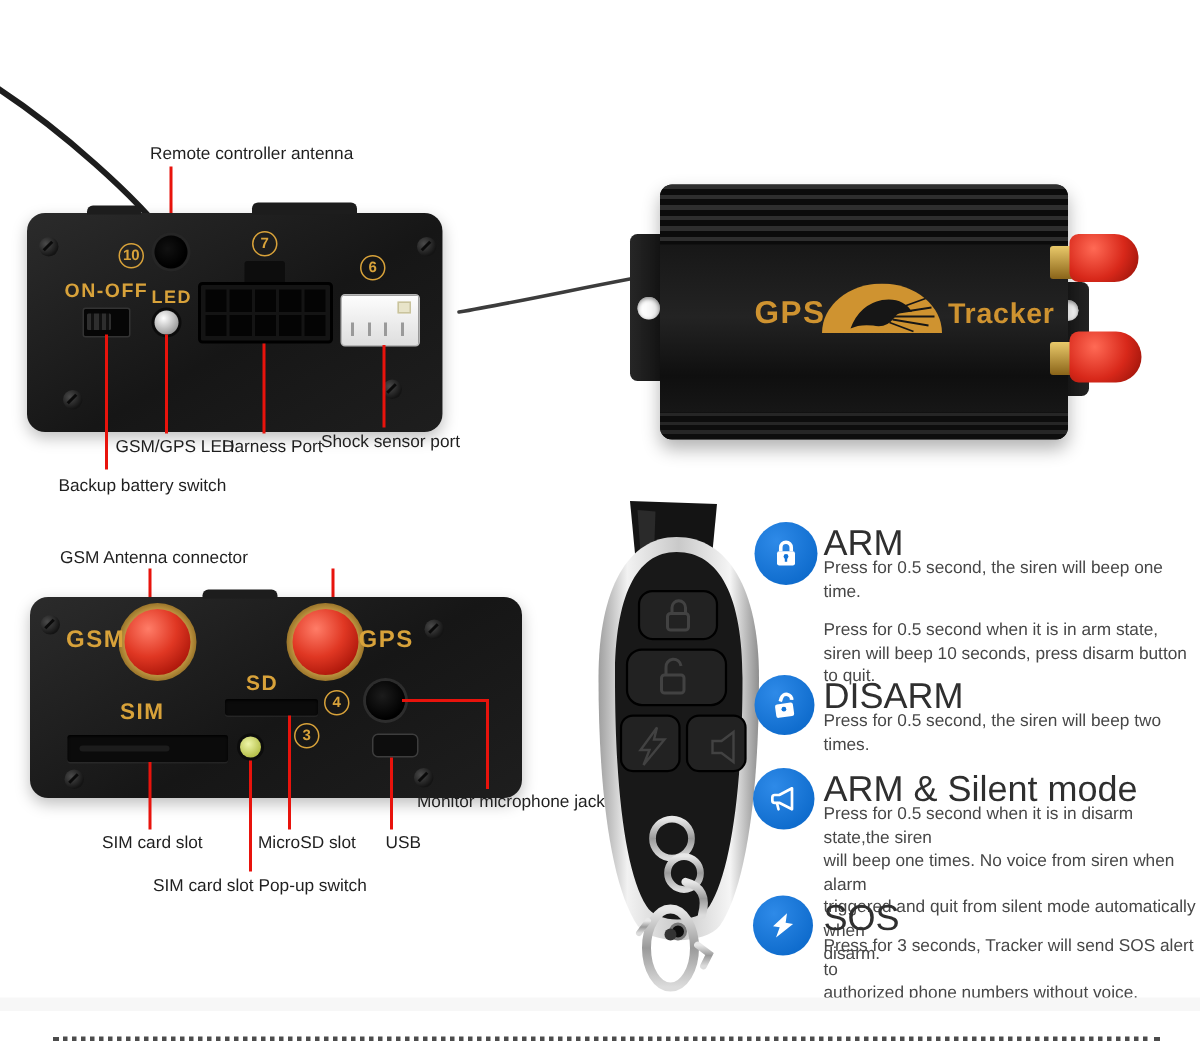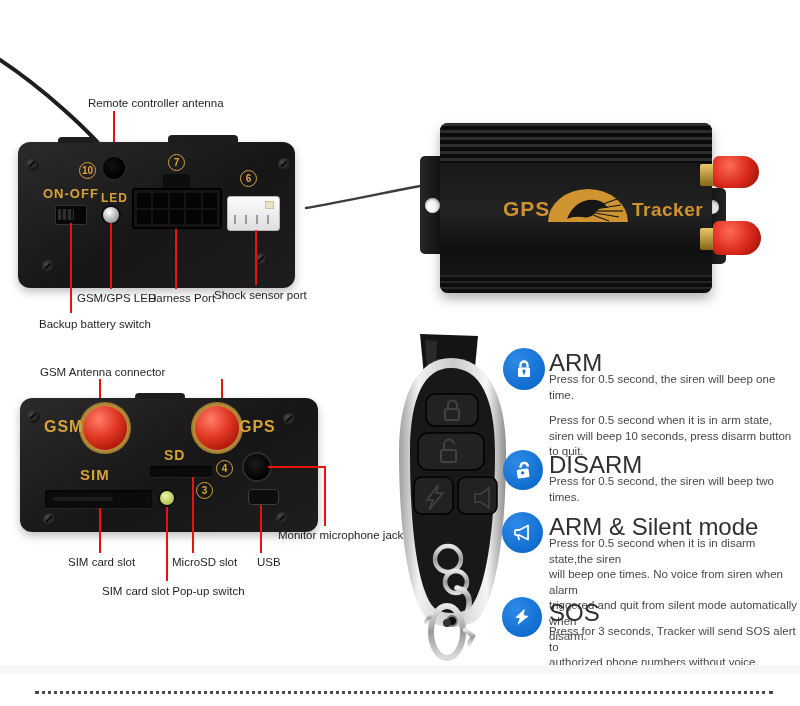--- a/index.html
+++ b/index.html
@@ -34,21 +34,21 @@
 </head>
 <body>
 
 <div id="stage">
 
   <svg class="abs" style="left:0;top:0;" width="800" height="706" viewBox="0 0 800 706">
     <path d="M-3,58 C40,86 92,132 114,162" stroke="#1d1d1d" stroke-width="4" fill="none" stroke-linecap="round"></path>
     <path d="M306,208 C348,201 410,187 448,181" stroke="#3c3c3c" stroke-width="2.4" fill="none" stroke-linecap="round"></path>
   </svg>
 
-  <div class="lbl" style="left:88px;top:97px;">Remote controller antenna</div>
+  <div class="lbl" style="left:100px;top:97px;">Remote controller antenna</div>
   <div class="redline" style="left:113px;top:111px;height:48px;"></div>
 
   <div class="device" style="left:18px;top:142px;width:277px;height:146px;">
     <div class="bump" style="left:40px;top:-5px;width:36px;height:6px;"></div>
     <div class="bump" style="left:150px;top:-7px;width:70px;height:8px;"></div>
     <div class="screw" style="left:8px;top:16px;"></div>
     <div class="screw" style="left:260px;top:16px;"></div>
     <div class="screw" style="left:24px;top:118px;"></div>
     <div class="screw" style="left:237px;top:111px;"></div>
 
@@ -139,21 +139,21 @@
     <div class="abs" style="left:293px;top:36px;width:46px;height:32px;border-radius:6px 16px 16px 6px;background:radial-gradient(circle at 35% 30%, #ff6a55, #d8281a 55%, #8e0f06);"></div>
     <div class="abs" style="left:280px;top:108px;width:16px;height:22px;background:linear-gradient(180deg,#e9c96a,#8a6419);border-radius:2px;"></div>
     <div class="abs" style="left:293px;top:101px;width:48px;height:34px;border-radius:6px 17px 17px 6px;background:radial-gradient(circle at 35% 30%, #ff6a55, #d8281a 55%, #8e0f06);"></div>
   </div>
 
   <div class="lbl" style="left:40px;top:366px;">GSM Antenna connector</div>
   <div class="lbl" style="left:177px;top:366px;margin-top:42px;">GPS Antenna connector</div>
   <div class="redline" style="left:99px;top:379px;height:28px;"></div>
   <div class="redline" style="left:221px;top:379px;height:27px;"></div>
 
-  <div class="device" style="left:20px;top:398px;width:298px;height:134px;">
+  <div class="device" style="left:20px;top:398px;width:328px;height:134px;">
     <div class="bump" style="left:115px;top:-5px;width:50px;height:6px;"></div>
     <div class="screw" style="left:7px;top:12px;"></div>
     <div class="screw" style="left:263px;top:15px;"></div>
     <div class="screw" style="left:23px;top:115px;"></div>
     <div class="screw" style="left:256px;top:114px;"></div>
 
     <div class="abs" style="left:59px;top:4px;width:52px;height:52px;border-radius:50%;
                 background:radial-gradient(circle,#caa04a 55%,#7d5a16 80%);display:flex;align-items:center;justify-content:center;">
       <div style="width:44px;height:44px;border-radius:50%;background:radial-gradient(circle at 36% 30%, #ff7d68, #e03723 45%, #a31106 85%);"></div>
     </div>

